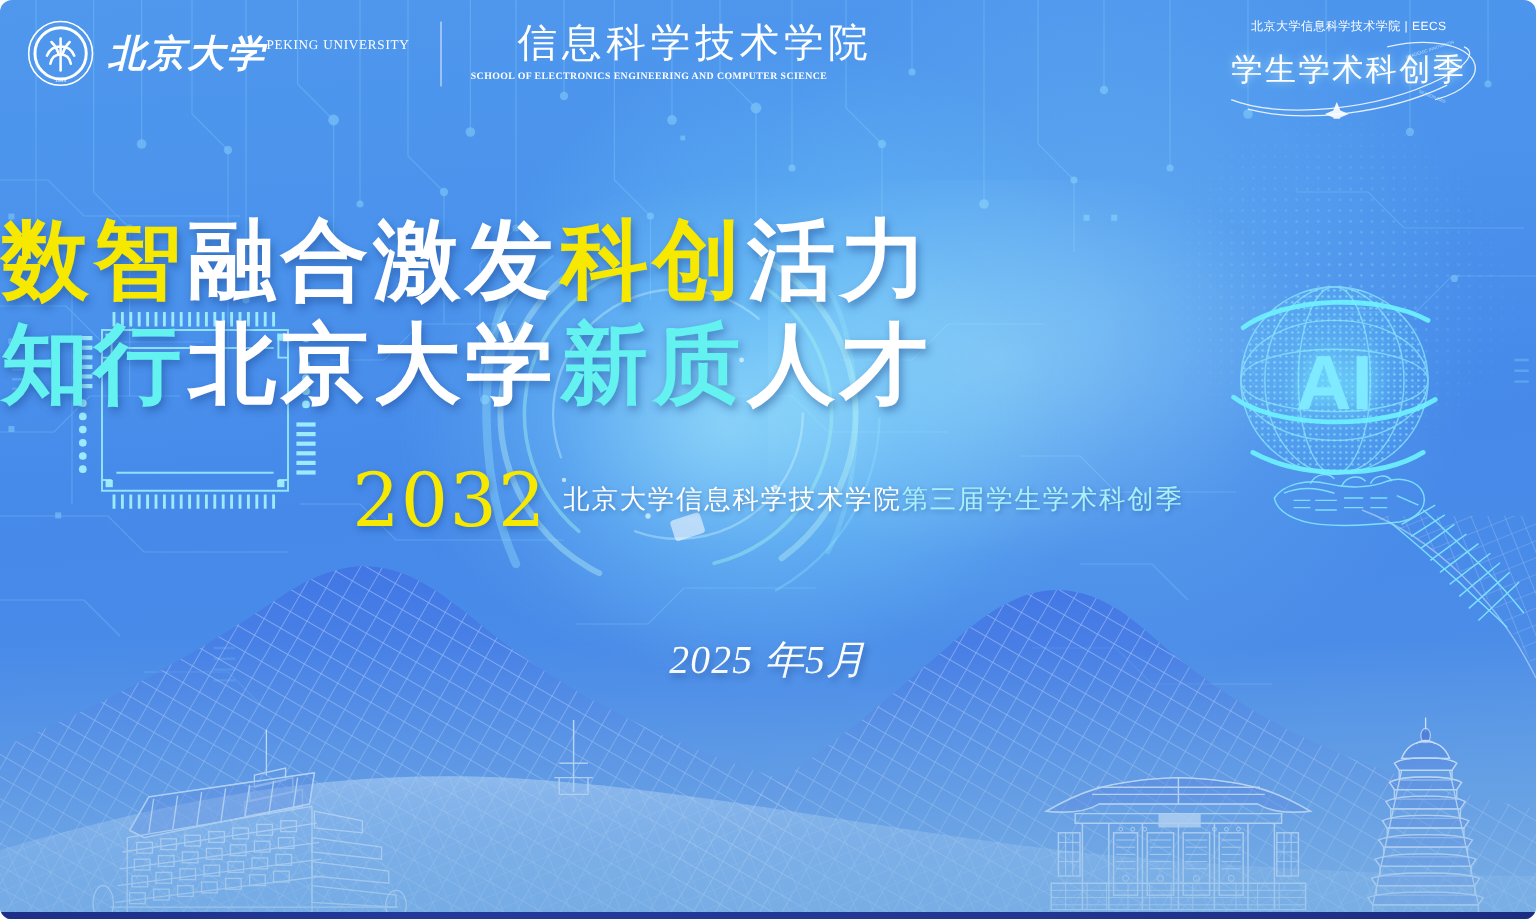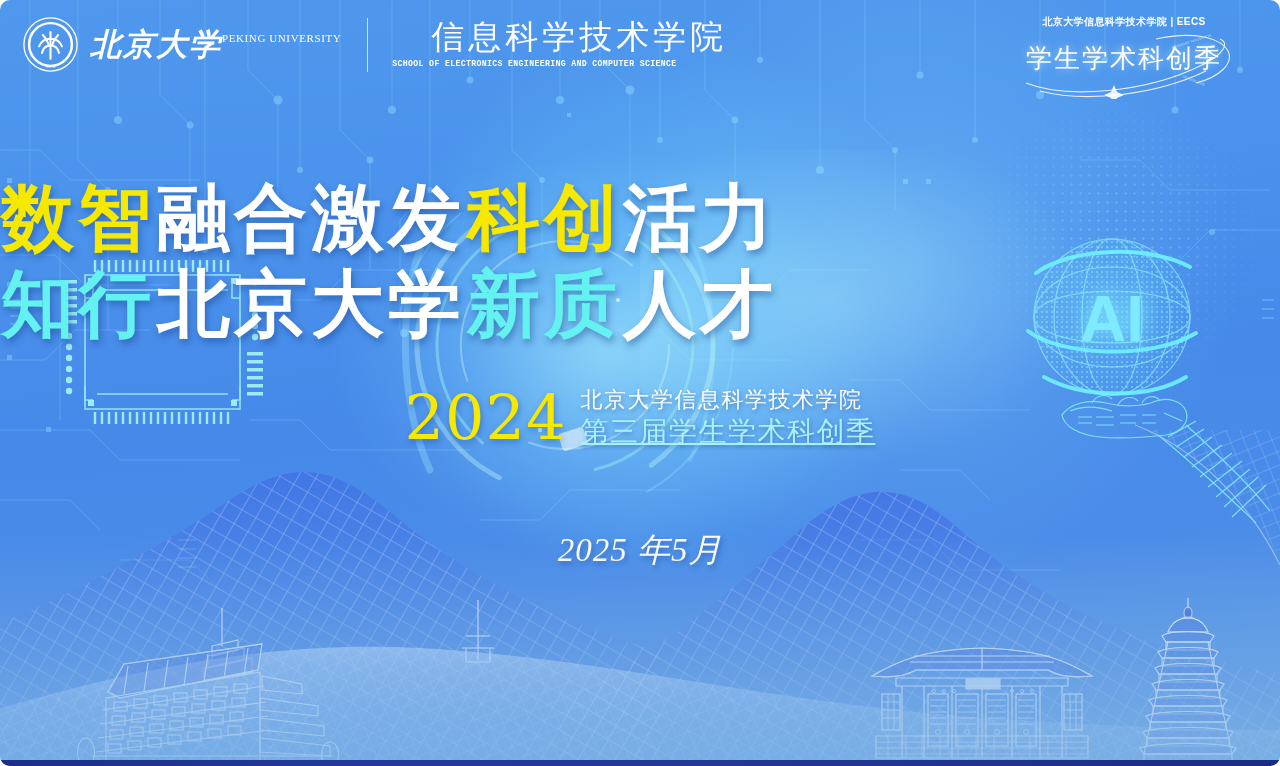--- a/index.html
+++ b/index.html
@@ -56,27 +56,27 @@
   .seal{width:57px;height:57px;flex:none;}
   .pku-cn{display:flex;flex-direction:row;line-height:1;}
   .pku-cn .cn{font-family:"Liberation Serif","DejaVu Serif",serif;font-weight:700;
        font-size:31px;color:#fff;letter-spacing:2px;font-style:italic;}
   .pku-cn .en{font-family:"Liberation Serif","DejaVu Serif",serif;
        font-size:11px;color:#fff;letter-spacing:.6px;margin-top:4px;}
   .divider{width:1px;height:54px;background:rgba(255,255,255,.72);margin:0 13px 0 15px;}
   .eecs{display:flex;flex-direction:column;line-height:1;}
   .eecs .cn{font-family:Liberation Serif, serif;font-size:33px;color:#fff;
        letter-spacing:4px;font-weight:400;margin-left:39px;}
-  .eecs .en{font-family:Liberation Mono, monospace;font-size:8.2px;color:#fff;
+  .eecs .en{font-family:Liberation Serif, serif;font-size:8.2px;color:#fff;
        letter-spacing:.35px;margin-top:6px;font-weight:600;}
 
   
   .season{position:absolute;right:38px;top:15px;width:236px;text-align:center;}
   .season .sup{font-family:"Liberation Sans",sans-serif;font-size:10px;color:#fff;
-        letter-spacing:.4px;white-space:nowrap;font-weight:700;}
+        letter-spacing:.4px;white-space:nowrap;font-weight:400;}
   .season .big{font-family:"DejaVu Sans","Liberation Sans",sans-serif;font-size:26px;color:#fff;
         letter-spacing:2px;margin-top:12px;font-weight:500;
         text-shadow:0 0 8px rgba(200,245,255,.7);}
   .season svg{position:absolute;left:0;top:6px;}
 
   
   #title{position:absolute;left:0;top:176px;width:1280px;text-align:left;}
   .tline{
     font-family:"DejaVu Serif","Liberation Serif",serif;
     font-weight:700;font-size:73px;line-height:82px;letter-spacing:4px;white-space:nowrap;
@@ -86,25 +86,25 @@
   .y{color:#f7e800;text-shadow:2px 4px 7px rgba(20,60,130,.45);}
   .c{color:#63f2ef;text-shadow:2px 4px 7px rgba(20,60,130,.45);margin-top:32px;}
   #tline2{margin-top:4px;}
 
   
   #subtitle{position:absolute;left:0;top:386px;width:1280px;
             display:flex;align-items:center;justify-content:center;gap:14px;}
   .year{font-family:"DejaVu Serif","Liberation Serif",serif;font-size:62px;font-weight:400;
         color:#f7e800;letter-spacing:1px;line-height:1;
         text-shadow:1px 3px 6px rgba(20,60,130,.4);}
-  .subtexts{display:flex;flex-direction:column;line-height:1.28;}
+  .subtexts{display:flex;flex-direction:row;line-height:1.28;}
   .sub1{font-family:"DejaVu Sans","Liberation Sans",sans-serif;font-size:22px;color:#ffffff;
         letter-spacing:1.5px;text-shadow:1px 2px 4px rgba(20,60,130,.4);}
-  .sub2{font-family:"DejaVu Sans","Liberation Sans",sans-serif;font-size:28px;color:#a9f0fb;
-        letter-spacing:1.5px;text-shadow:1px 2px 4px rgba(20,60,130,.4);text-decoration:underline;}
+  .sub2{font-family:"DejaVu Sans","Liberation Sans",sans-serif;font-size:22px;color:#a9f0fb;
+        letter-spacing:1.5px;text-shadow:1px 2px 4px rgba(20,60,130,.4);}
 
   
   #date{position:absolute;left:0;top:528px;width:1280px;text-align:center;
         font-family:"Liberation Serif","DejaVu Serif",serif;font-style:italic;
         font-size:33px;color:#ffffff;letter-spacing:1px;
         text-shadow:2px 3px 5px rgba(20,60,130,.45);}
 
   
   #aihand{position:absolute;right:10px;top:225px;width:270px;height:300px;}
 
@@ -376,21 +376,21 @@
   <div id="title">
     <div class="tline" id="tline1">
       <span class="y">数智</span><span class="w">融合激发</span><span class="y">科创</span><span class="w">活力</span>
     </div>
     <div class="tline" id="tline2">
       <span class="c">知行</span><span class="w">北京大学</span><span class="c">新质</span><span class="w">人才</span>
     </div>
   </div>
 
   <div id="subtitle">
-    <div class="year">2024</div>
+    <div class="year">2032</div>
     <div class="subtexts">
       <div class="sub1">北京大学信息科学技术学院</div>
       <div class="sub2">第三届学生学术科创季</div>
     </div>
   </div>
 
   <div id="date">2025 年5月</div>
 
   <svg id="aihand" viewBox="0 0 270 300">
     <defs>

